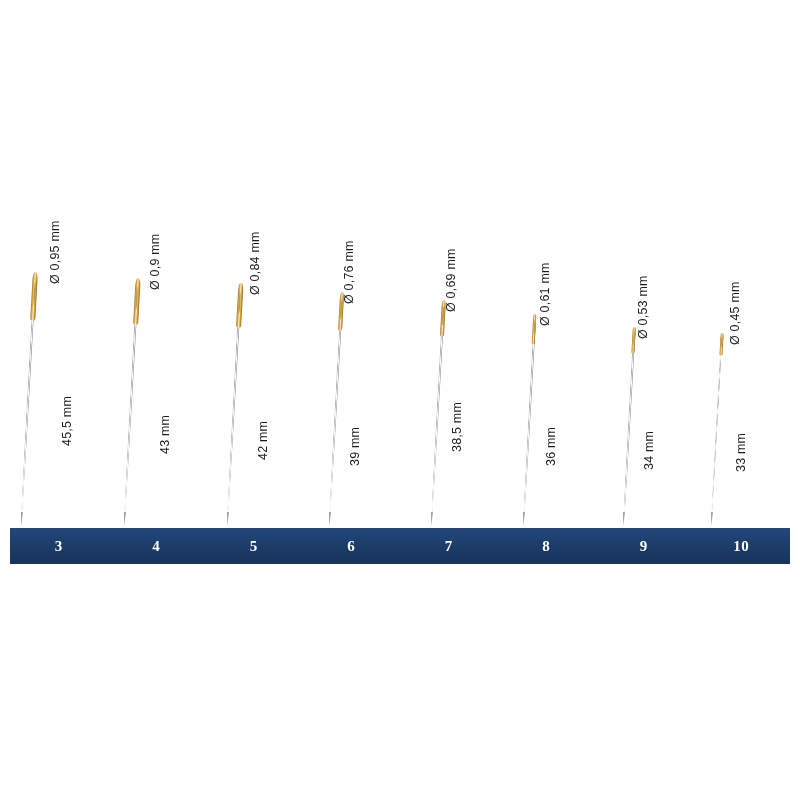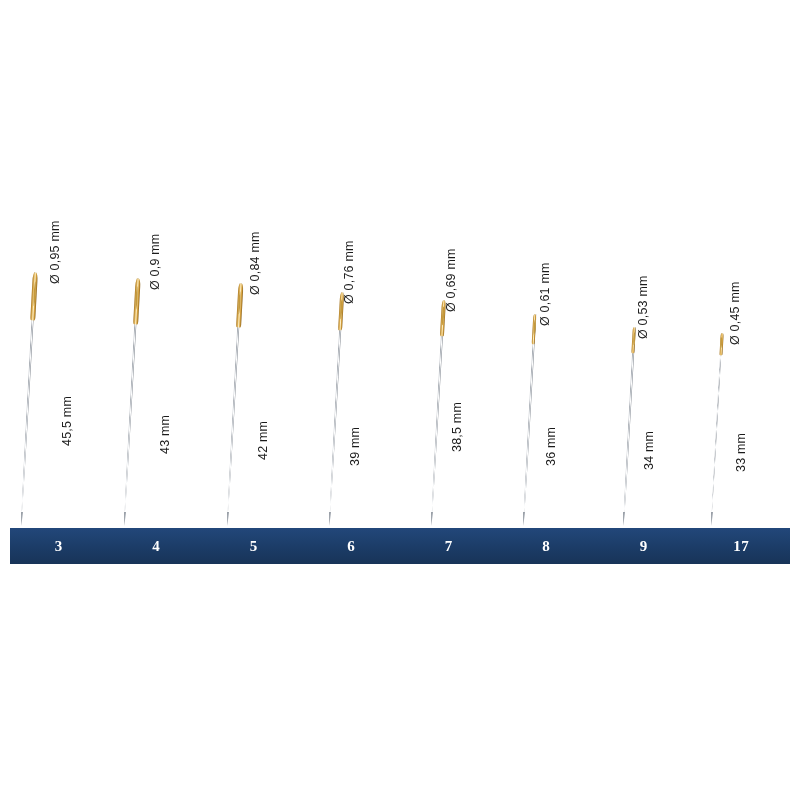--- a/index.html
+++ b/index.html
@@ -225,15 +225,15 @@
       <div class="vlabel len" style="left: 748px; top: 458px;">33 mm</div>
     </div>
   <div id="size-bar">
       <div class="size-cell">3</div>
       <div class="size-cell">4</div>
       <div class="size-cell">5</div>
       <div class="size-cell">6</div>
       <div class="size-cell">7</div>
       <div class="size-cell">8</div>
       <div class="size-cell">9</div>
-      <div class="size-cell">17</div>
+      <div class="size-cell">10</div>
     </div>
 </div>
 
 </body></html>

